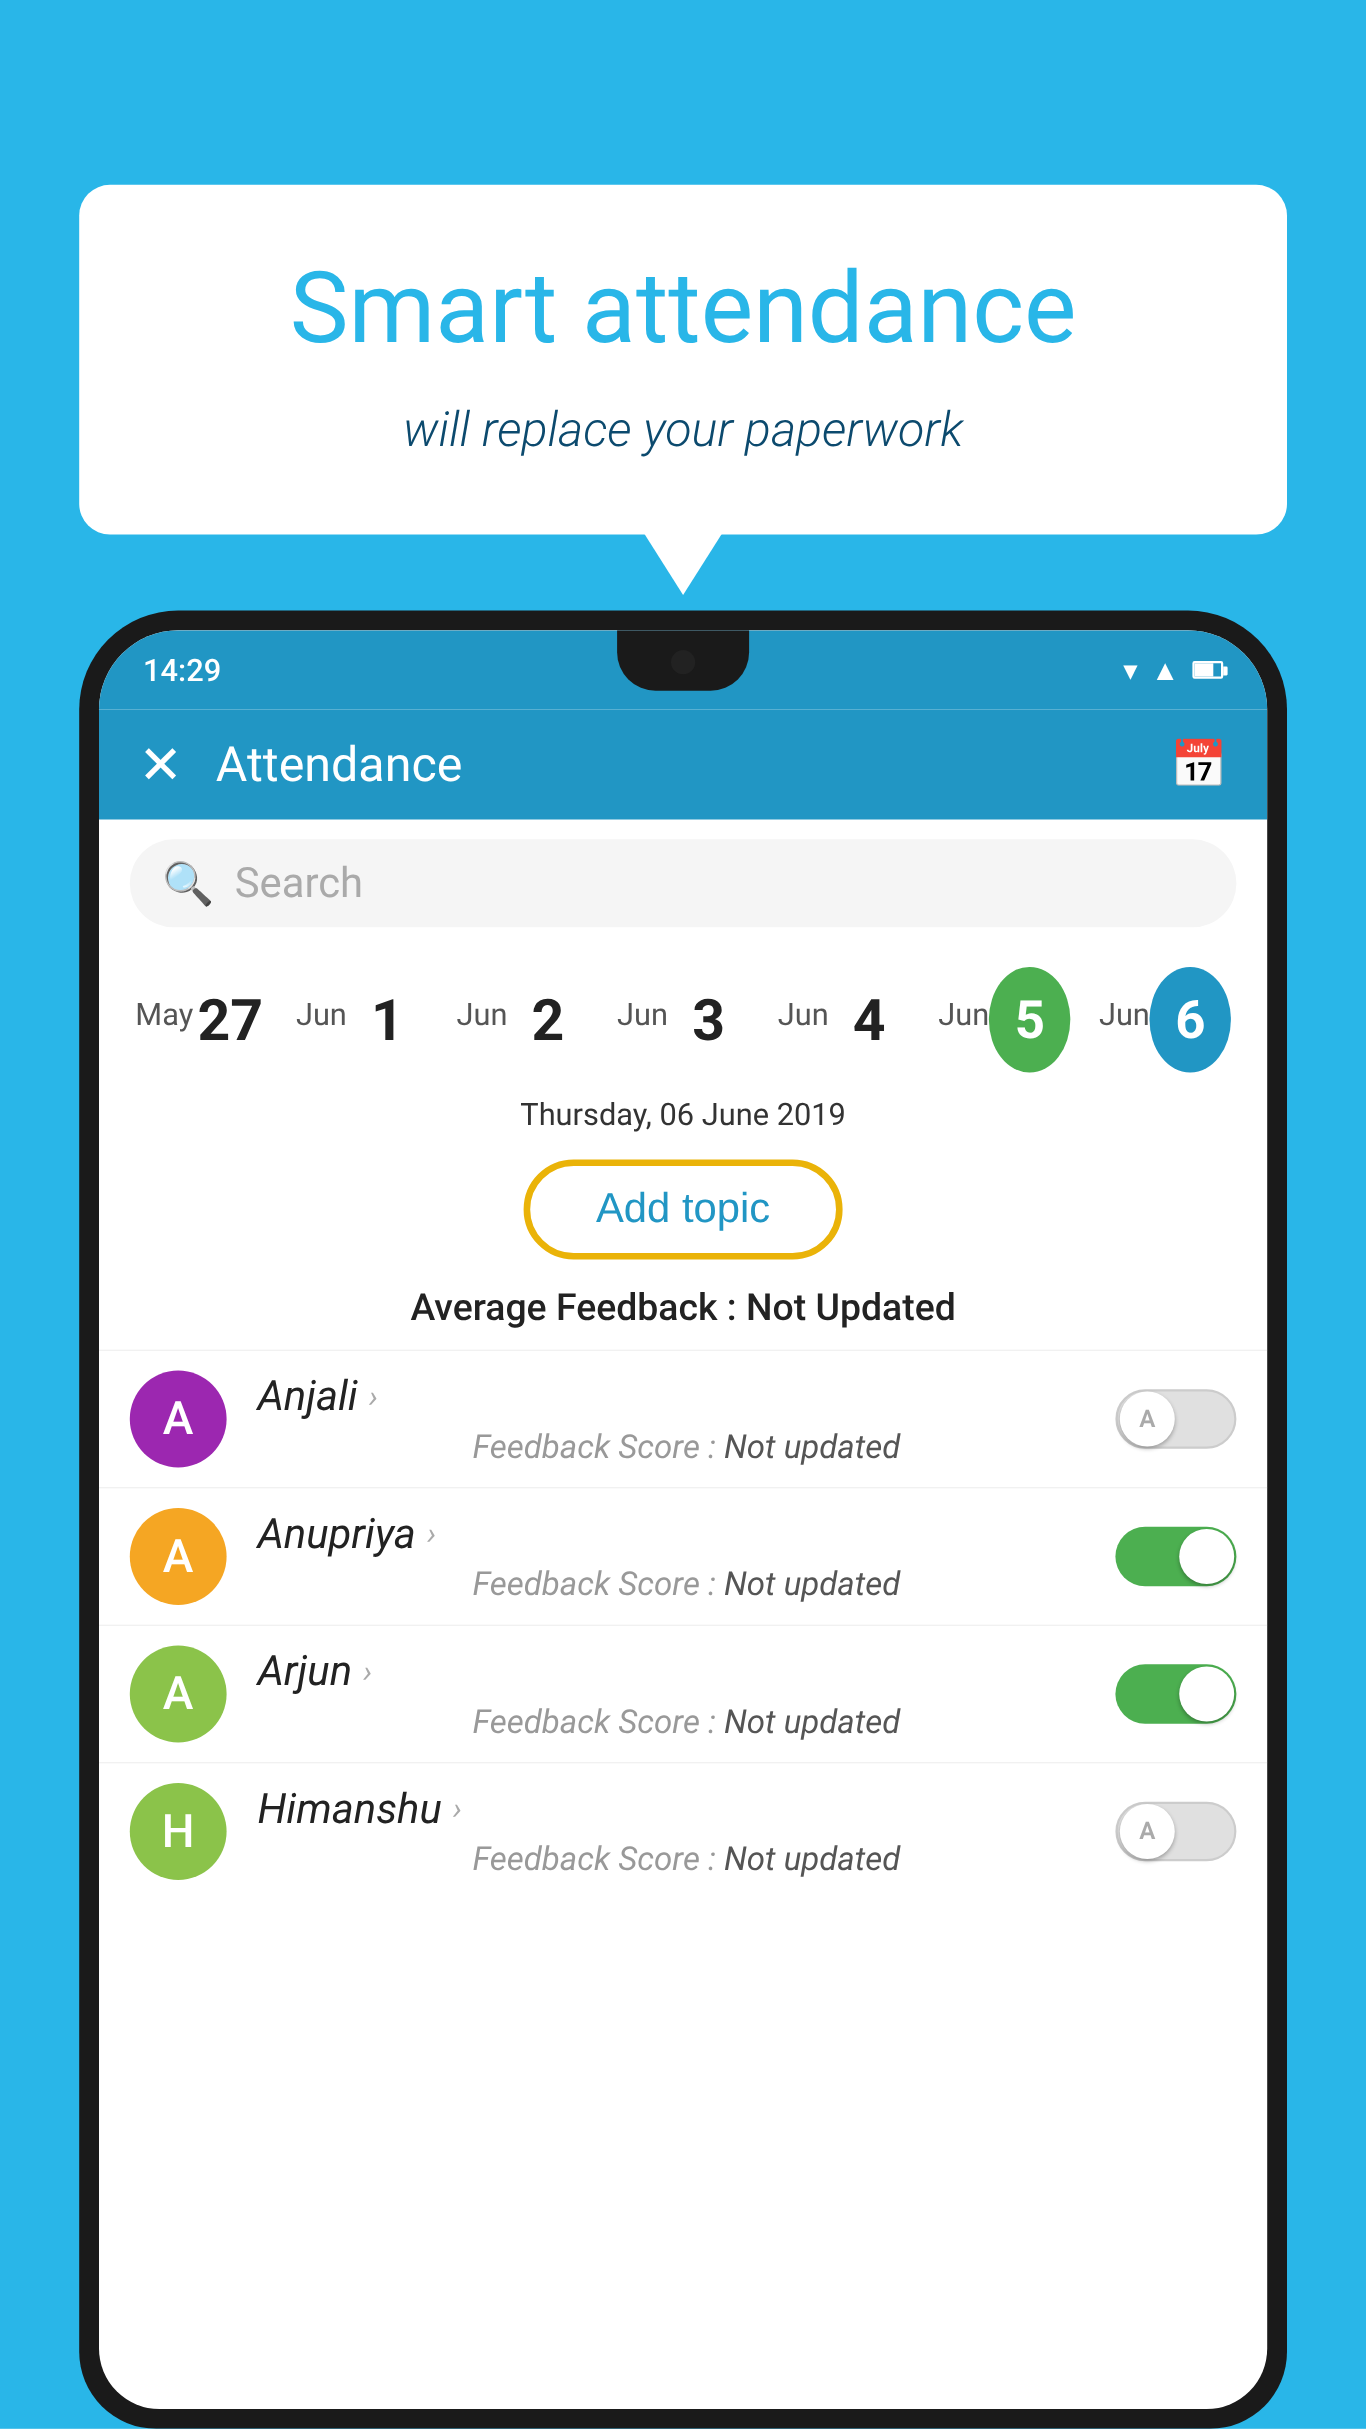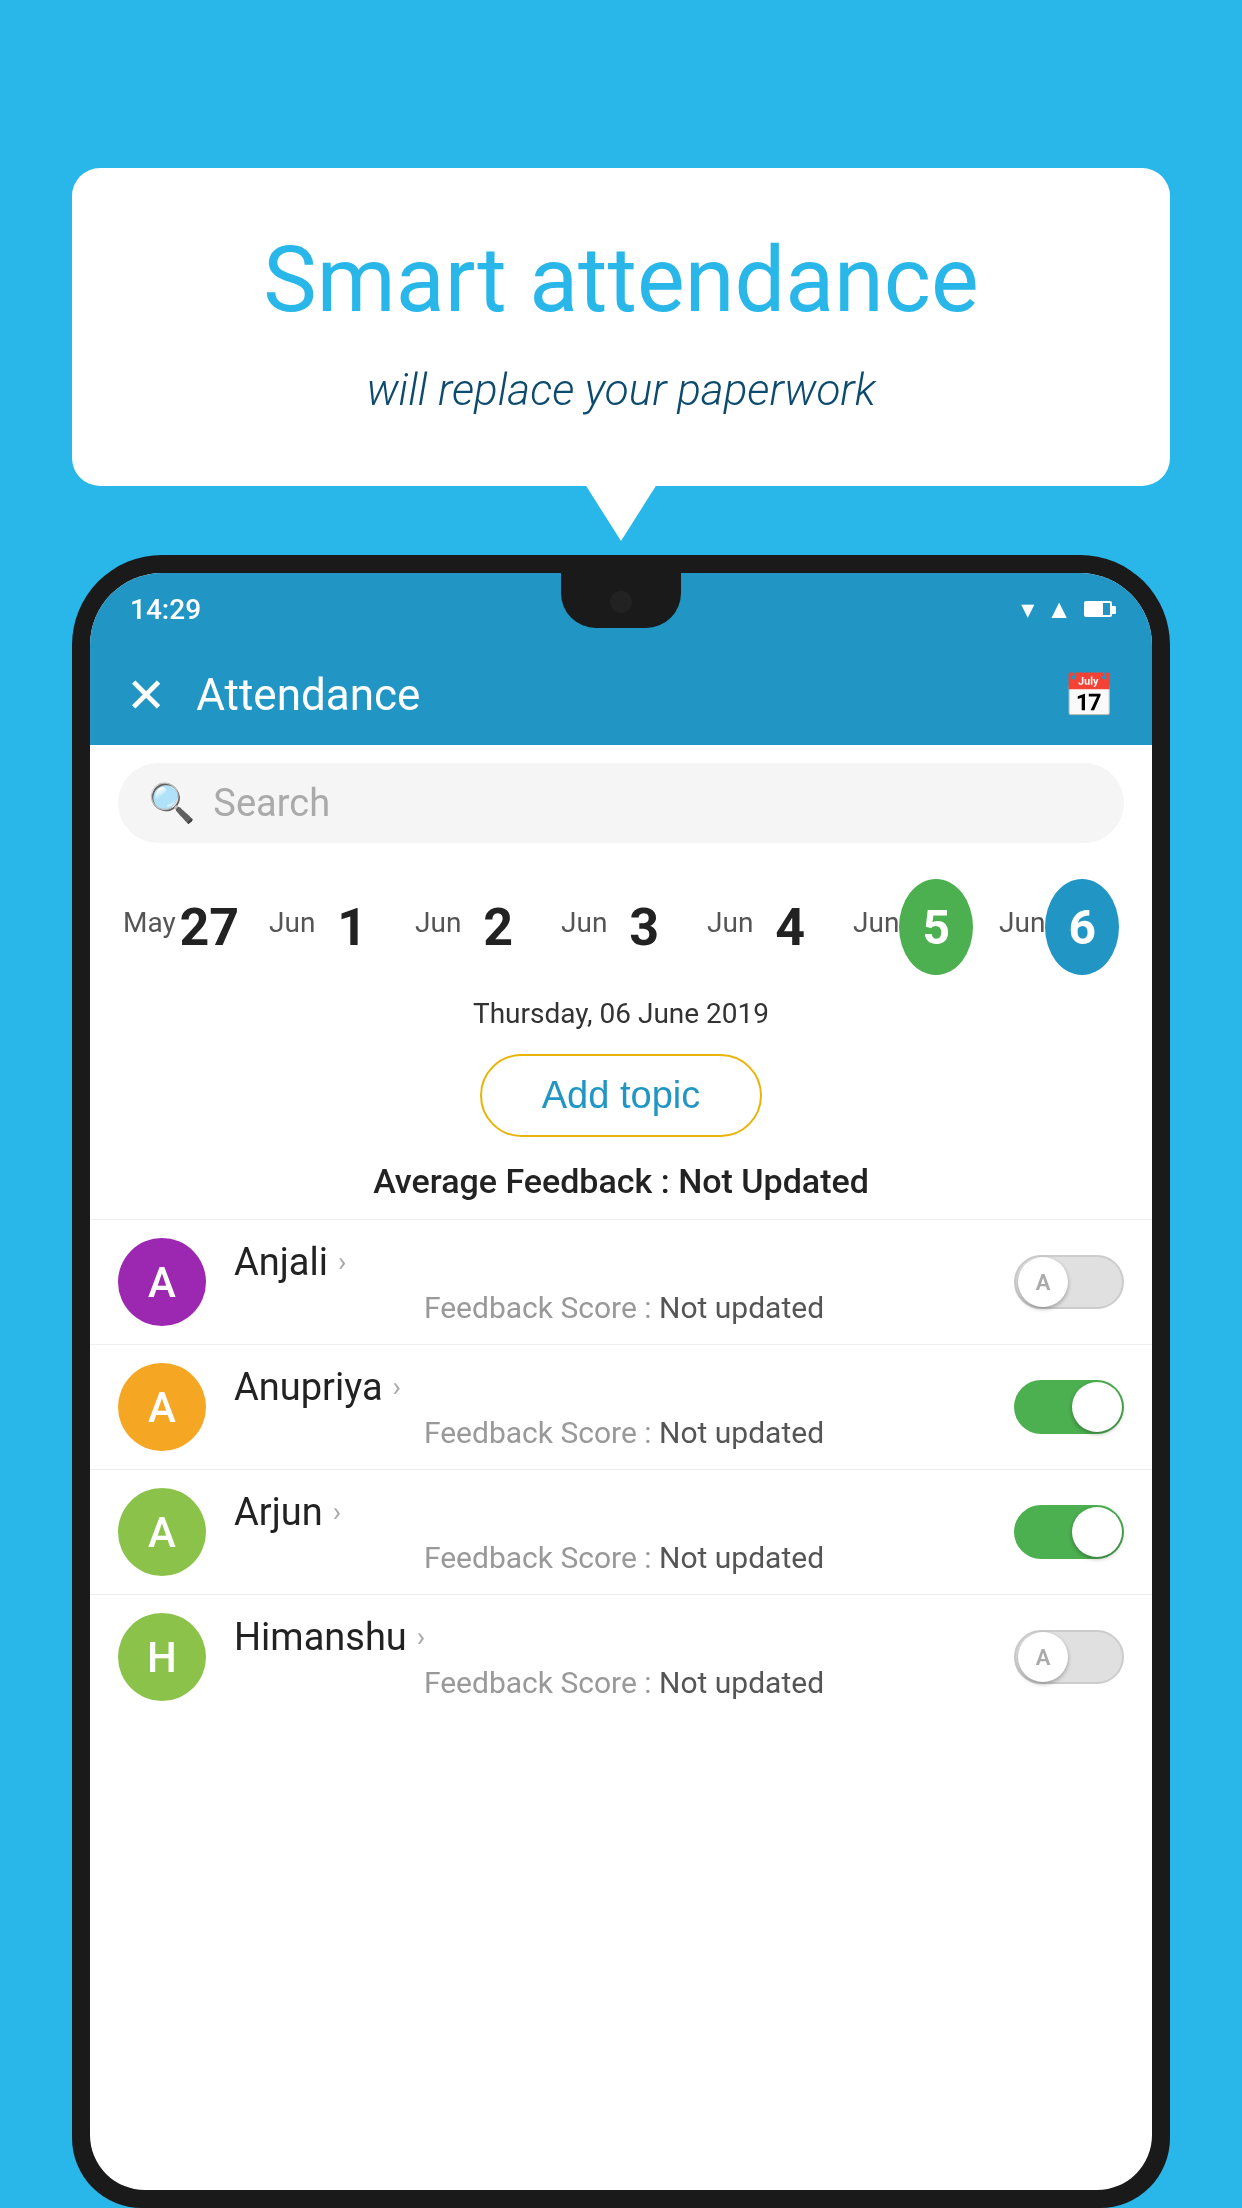--- a/index.html
+++ b/index.html
@@ -227,21 +227,21 @@
       padding: 22px 11px 10px;
       font-size: 28px;
       color: #333;
       font-weight: 400;
     }
 
     
     .add-topic-btn {
       display: block;
       margin: 14px auto;
-      border: 2px solid #eab308;
+      border: 6px solid #eab308;
       border-radius: 50px;
       background: white;
       padding: 18px 60px;
       font-size: 38px;
       color: #2196c4;
       cursor: pointer;
       width: fit-content;
     }
 
     
@@ -274,20 +274,21 @@
       justify-content: center;
       font-size: 42px;
       font-weight: 500;
       color: white;
       flex-shrink: 0;
     }
 
     .student-info {
       flex: 1;
       margin-left: 28px;
+      font-style: italic;
     }
 
     .student-name {
       font-size: 38px;
       color: #222;
       font-weight: 400;
       display: flex;
       align-items: center;
       gap: 10px;
     }

